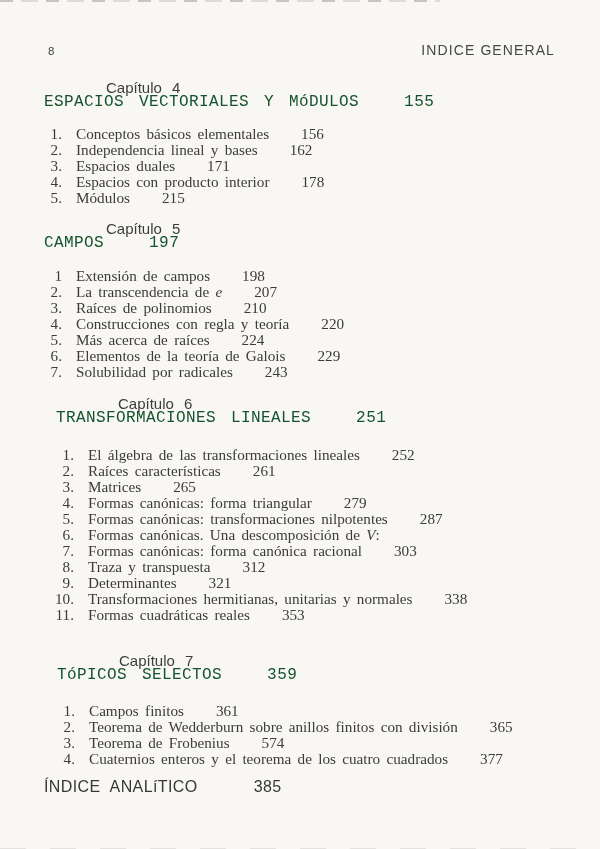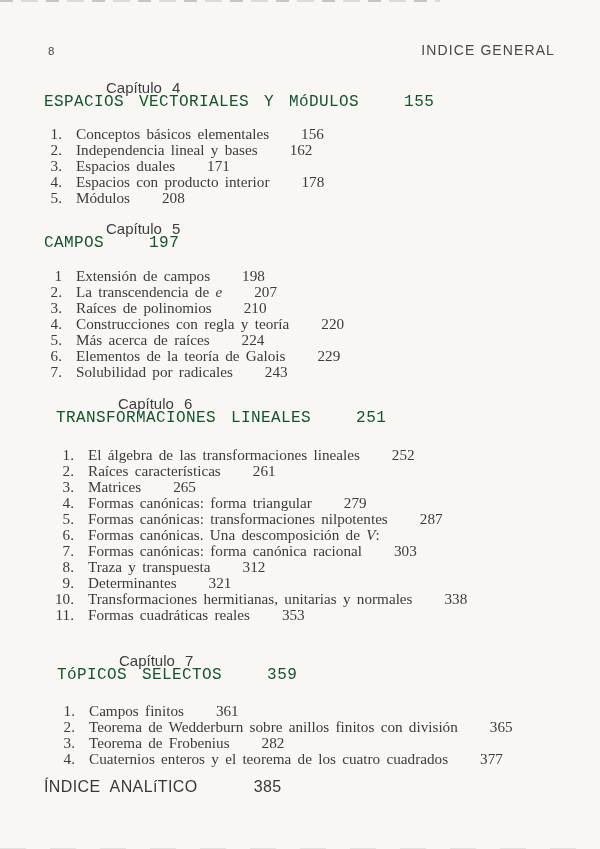--- a/index.html
+++ b/index.html
@@ -98,21 +98,21 @@
 <div class="section sec-ch4">
   <div class="chap-label">Capítulo 4</div>
   <div class="chap-title-row">
     <span>ESPACIOS VECTORIALES Y MóDULOS</span><span class="chap-pg">155</span>
   </div>
   <ul class="items">
     <li class="toc-item"><span class="num">1.</span><span>Conceptos básicos elementales</span><span class="pg">156</span></li>
     <li class="toc-item"><span class="num">2.</span><span>Independencia lineal y bases</span><span class="pg">162</span></li>
     <li class="toc-item"><span class="num">3.</span><span>Espacios duales</span><span class="pg">171</span></li>
     <li class="toc-item"><span class="num">4.</span><span>Espacios con producto interior</span><span class="pg">178</span></li>
-    <li class="toc-item"><span class="num">5.</span><span>Módulos</span><span class="pg">208</span></li>
+    <li class="toc-item"><span class="num">5.</span><span>Módulos</span><span class="pg">215</span></li>
   </ul>
 </div>
 
 <div class="section sec-ch5">
   <div class="chap-label">Capítulo 5</div>
   <div class="chap-title-row">
     <span>CAMPOS</span><span class="chap-pg">197</span>
   </div>
   <ul class="items">
     <li class="toc-item"><span class="num">1</span><span>Extensión de campos</span><span class="pg">198</span></li>
@@ -148,21 +148,21 @@
 </div>
 
 <div class="section sec-ch7">
   <div class="chap-label">Capítulo 7</div>
   <div class="chap-title-row">
     <span>TóPICOS SELECTOS</span><span class="chap-pg">359</span>
   </div>
   <ul class="items">
     <li class="toc-item"><span class="num">1.</span><span>Campos finitos</span><span class="pg">361</span></li>
     <li class="toc-item"><span class="num">2.</span><span>Teorema de Wedderburn sobre anillos finitos con división</span><span class="pg">365</span></li>
-    <li class="toc-item"><span class="num">3.</span><span>Teorema de Frobenius</span><span class="pg">282</span></li>
+    <li class="toc-item"><span class="num">3.</span><span>Teorema de Frobenius</span><span class="pg">574</span></li>
     <li class="toc-item"><span class="num">4.</span><span>Cuaternios enteros y el teorema de los cuatro cuadrados</span><span class="pg">377</span></li>
   </ul>
 </div>
 
 <div class="index-row">
   <span>ÍNDICE ANALíTICO</span><span class="index-pg">385</span>
 </div>
 
 <div class="scan-bottom"></div>
 

